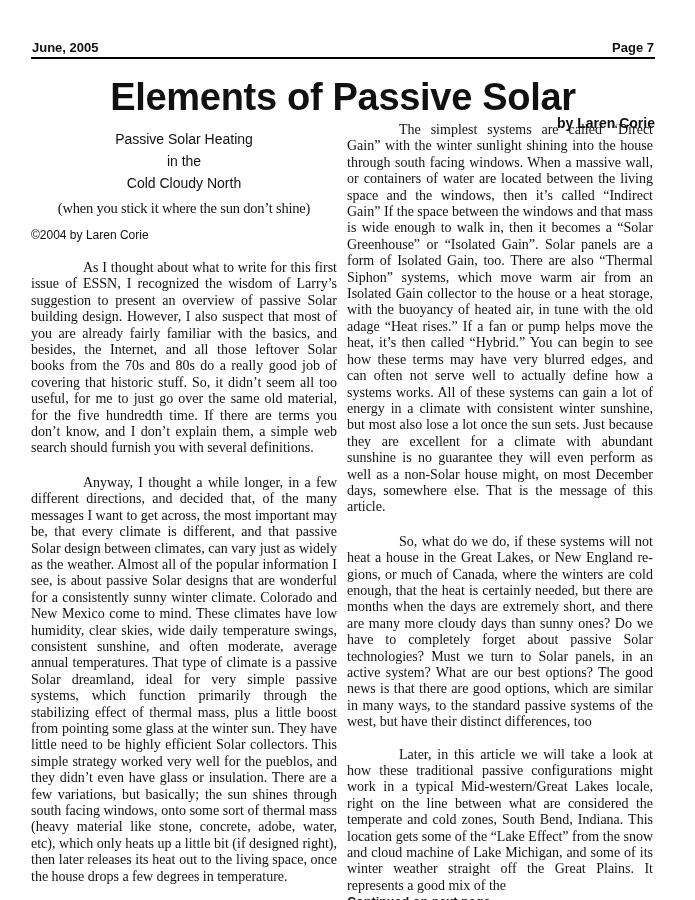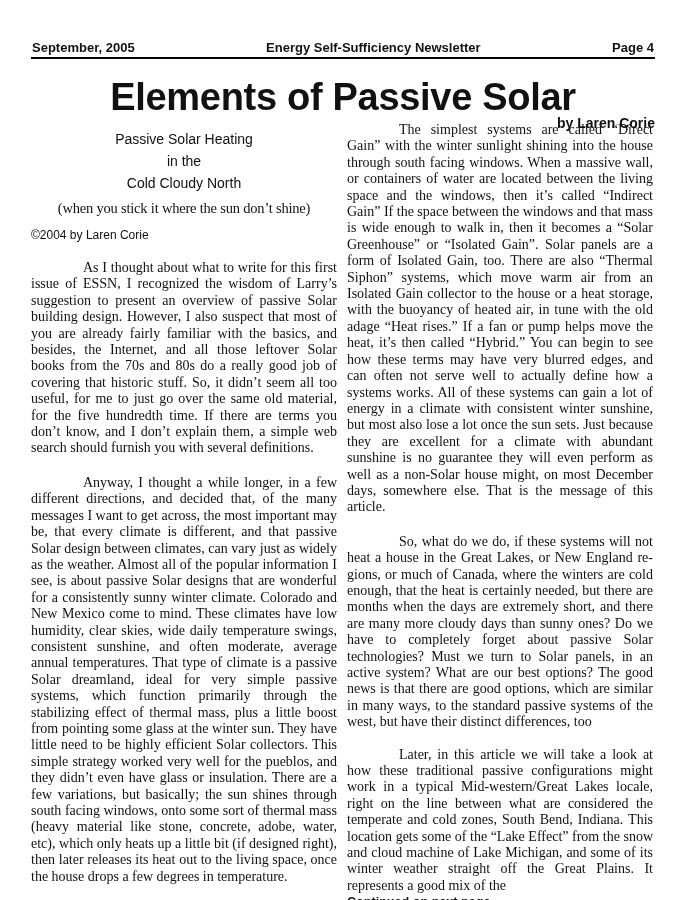--- a/index.html
+++ b/index.html
@@ -46,23 +46,22 @@
     font-family: Liberation Sans, sans-serif; font-weight: bold; font-size: 12.6px;
     line-height: 16.4px;
   }
 </style>
 </head>
 <body>
 
 <div class="page">
 
   <div class="running-head">
-    <span>September, 2005</span>
-    <span>Energy Self-Sufficiency Newsletter</span>
-    <span>Page 4</span>
+    <span>June, 2005</span>
+    <span>Page 7</span>
   </div>
   <div class="rule"></div>
 
   <div class="title">Elements of Passive Solar</div>
   <div class="byline">by Laren Corie</div>
 
   <div class="columns">
 
     <div class="col col-left">
       <div class="subtitle">

